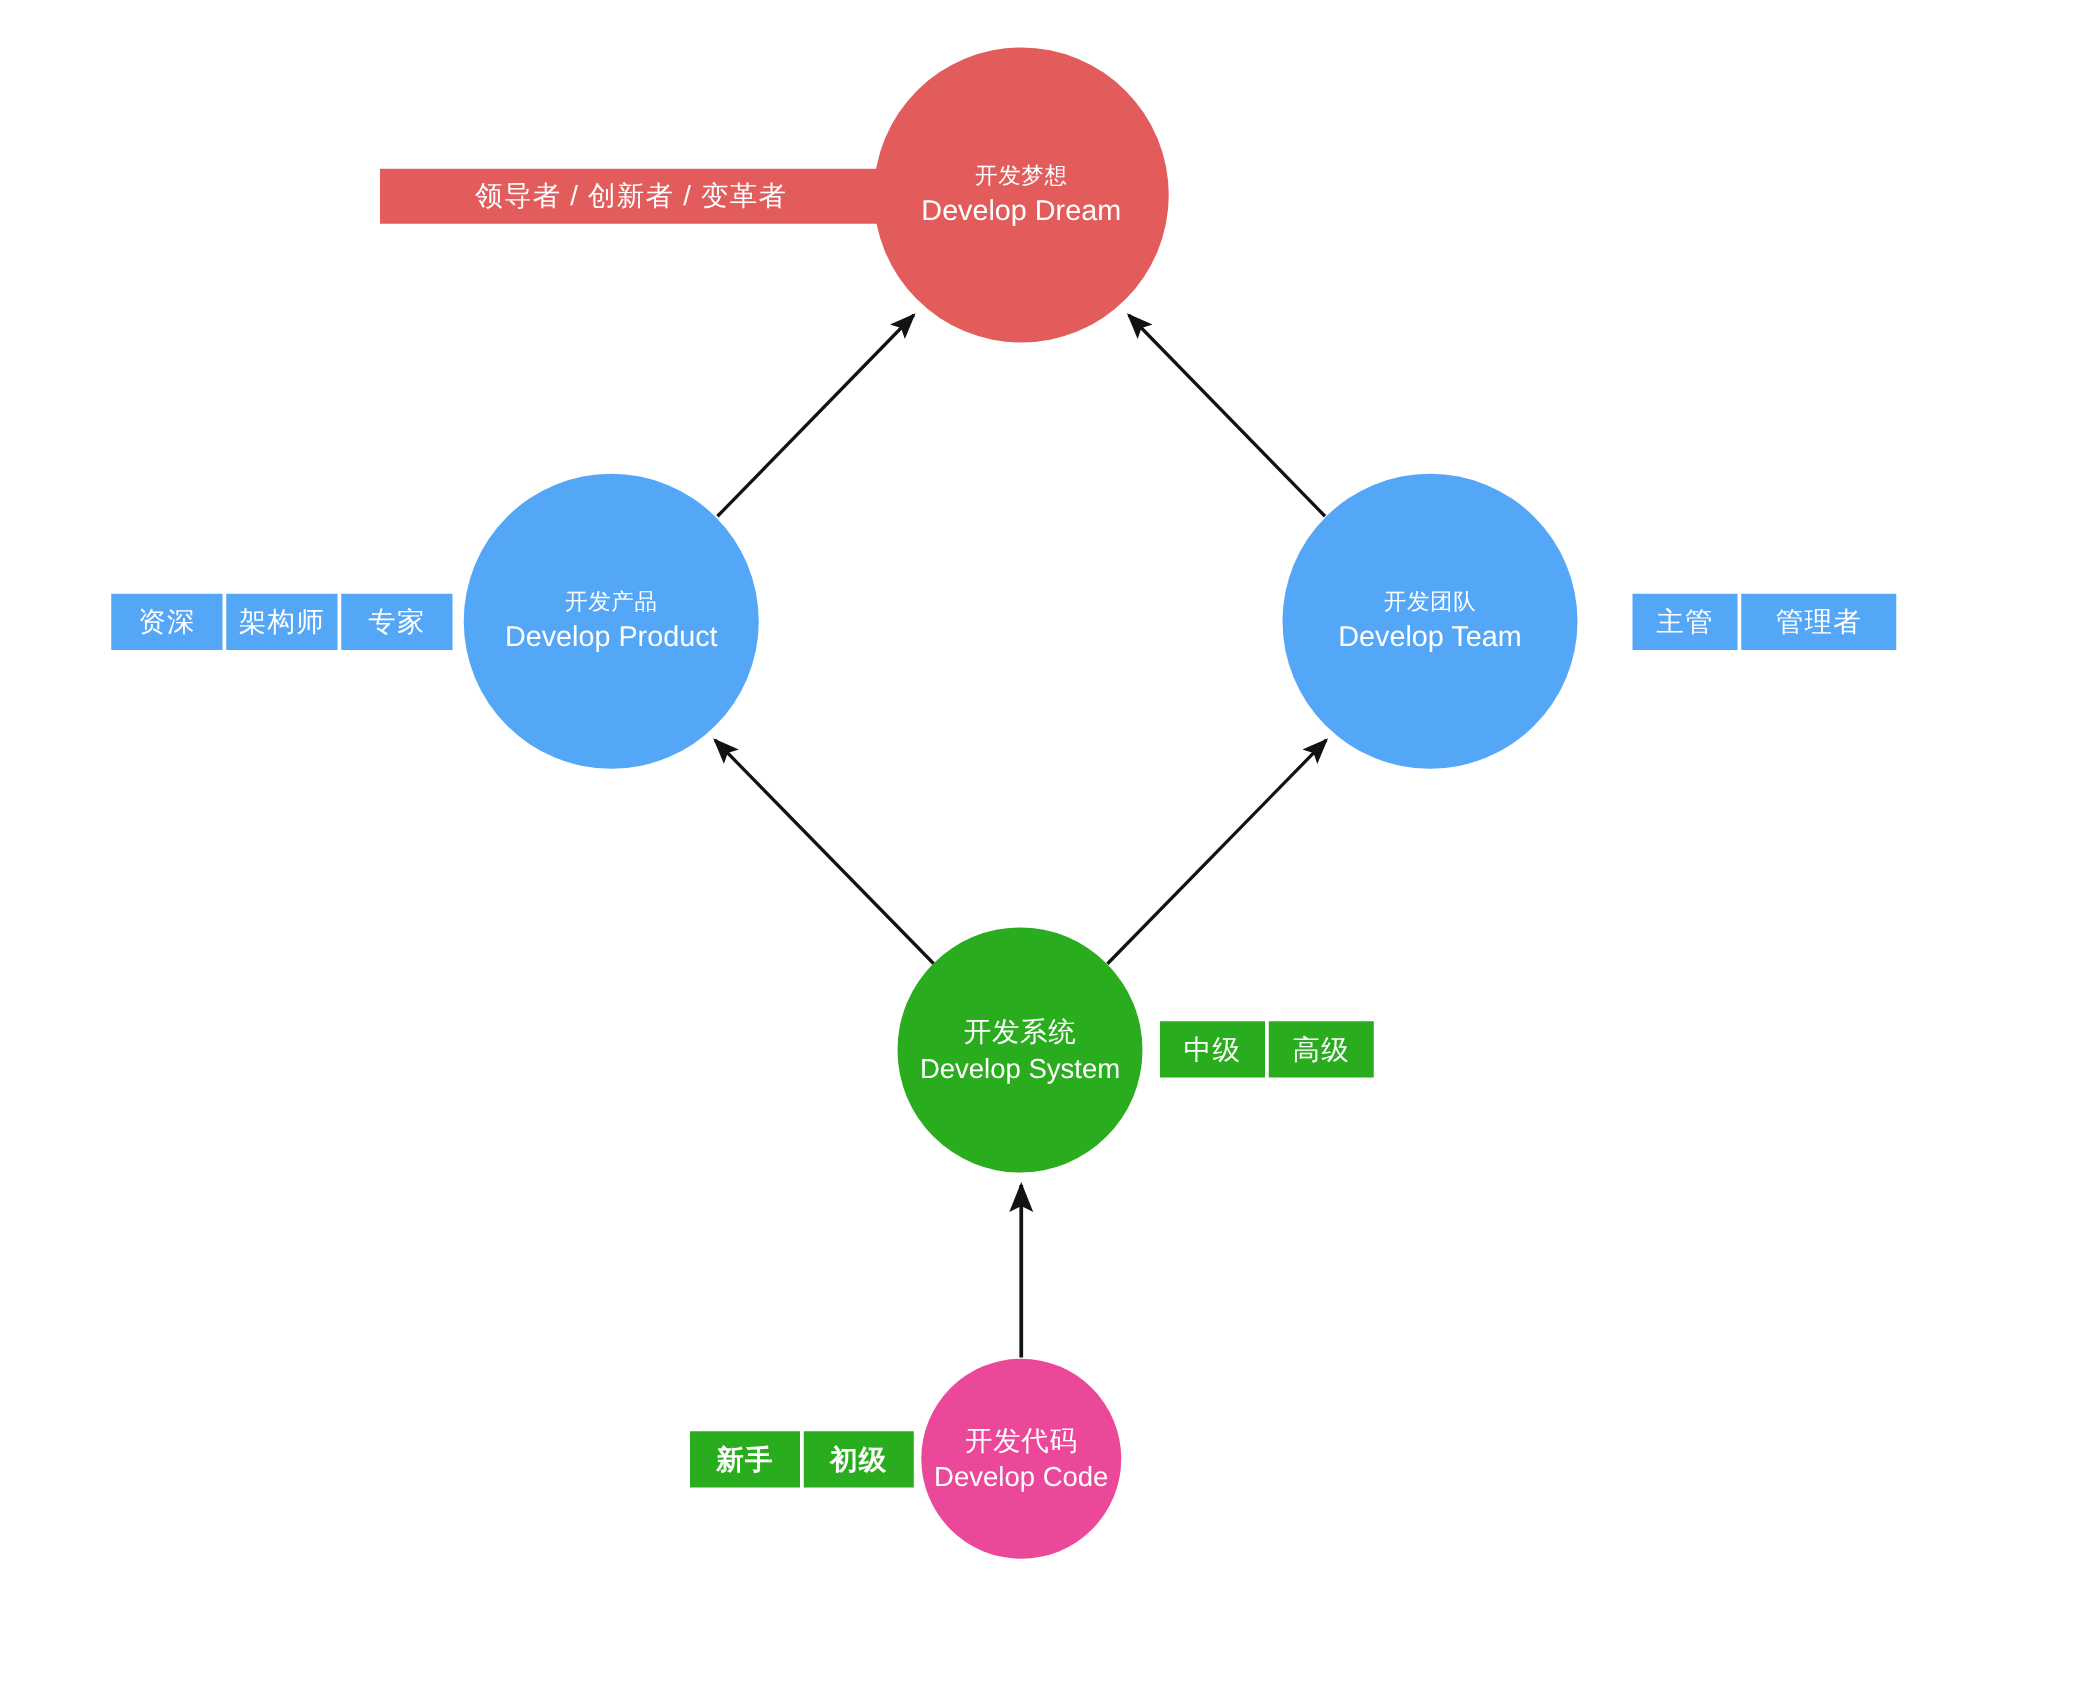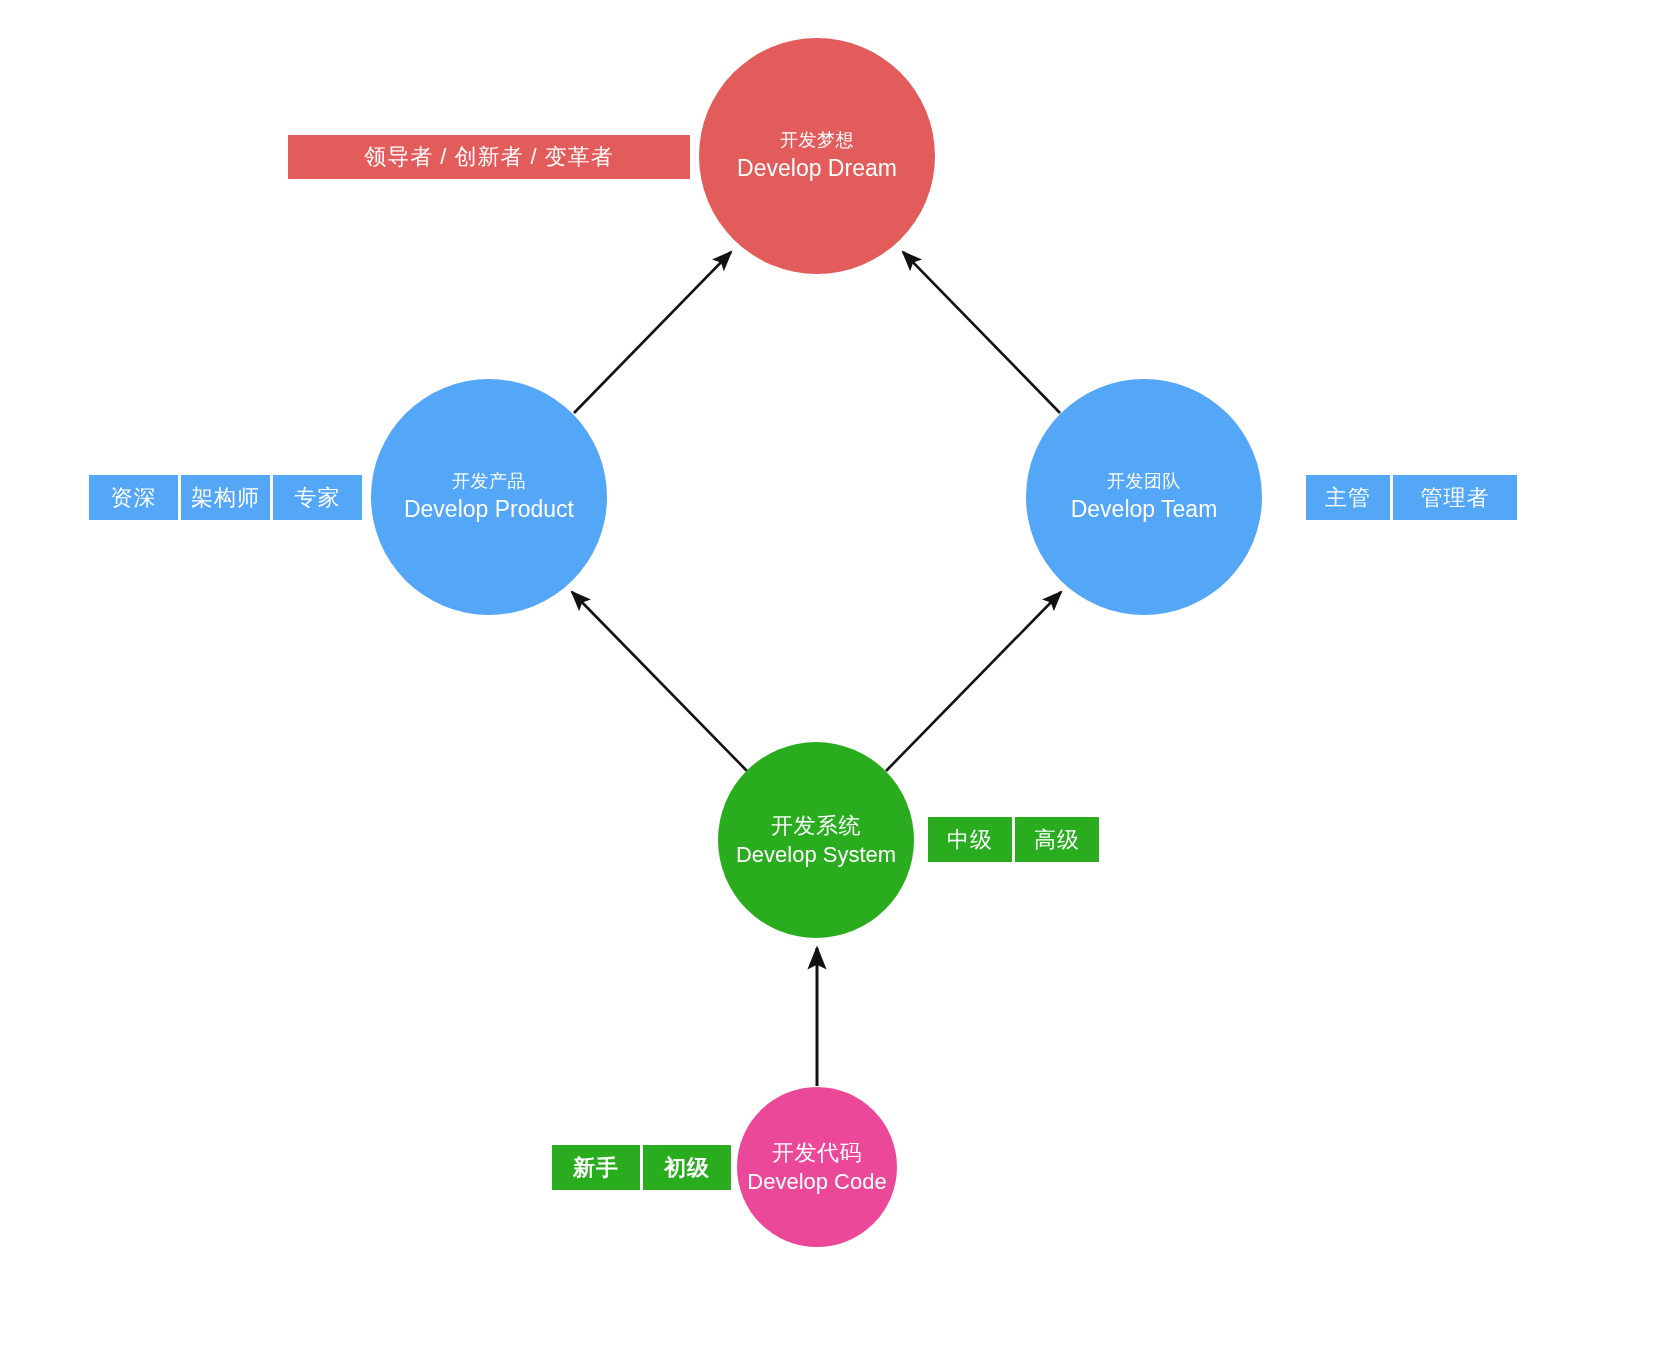--- a/index.html
+++ b/index.html
@@ -94,21 +94,21 @@
     font-size: 22px;
     letter-spacing: 1px;
     box-sizing: border-box;
     white-space: nowrap;
   }
   .tag.red   { background: #e25c5c; }
   .tag.blue  { background: #54a6f7; }
   .tag.green { background: #2aac1f; }
 
   #tags-dream {
-    left: 288px; top: 135px;
+    left: 304px; top: 135px;
     height: 44px;
     border-radius: 17px;
   }
   #tags-dream .tag { width: 402px; }
 
   #tags-product {
     left: 89px; top: 475px;
     height: 45px;
   }
   #tags-product .tag { width: 89px; }

